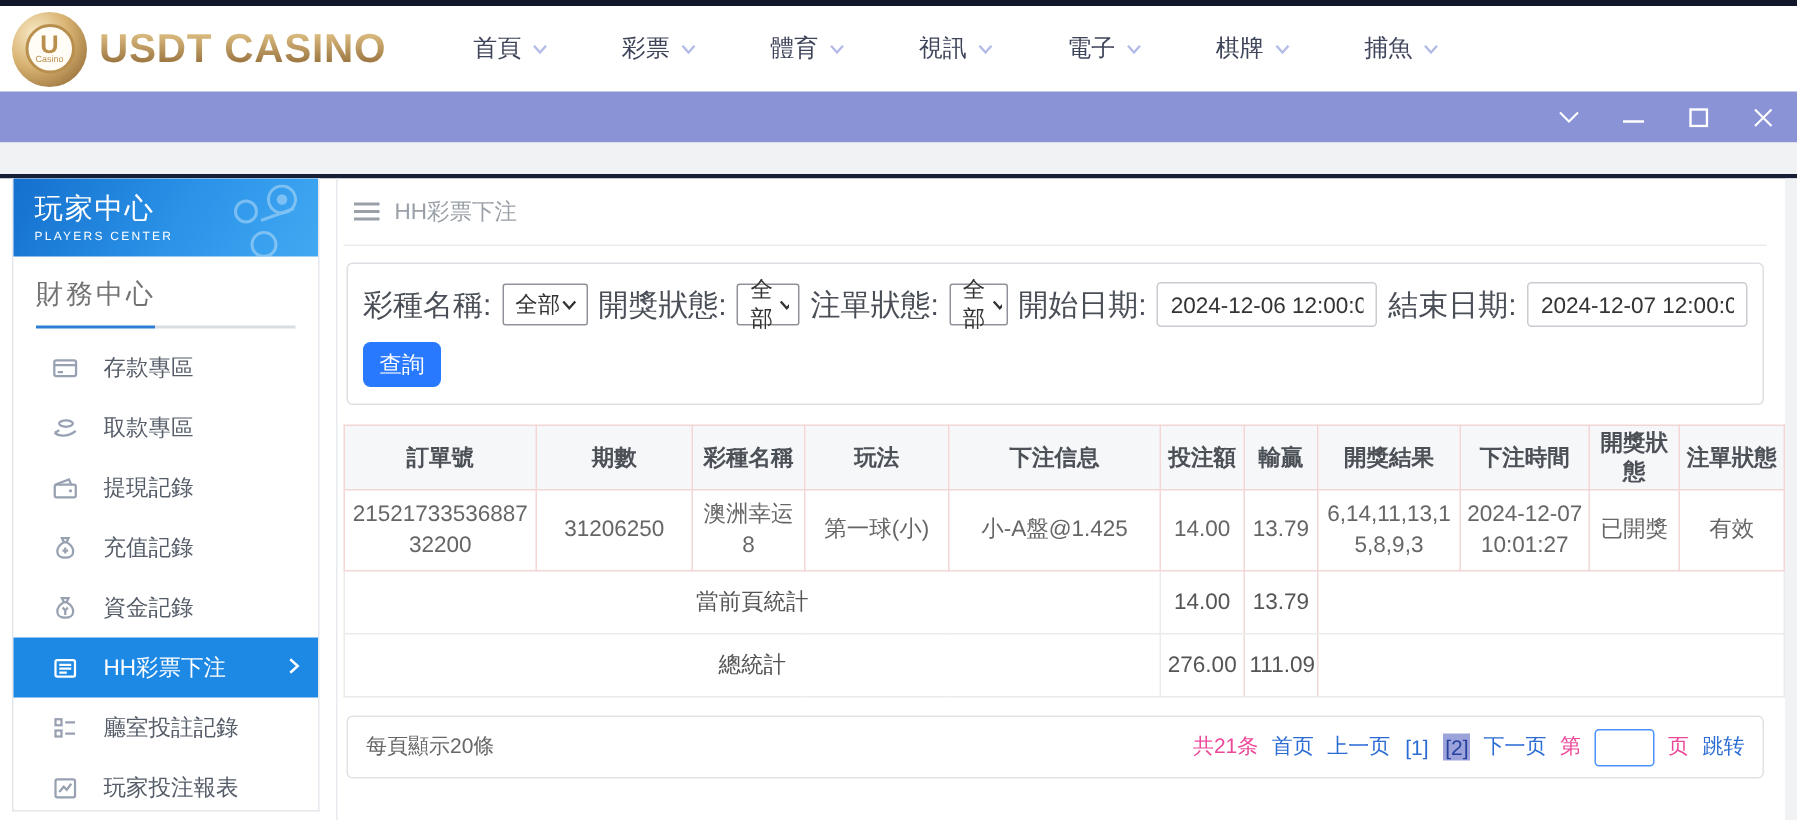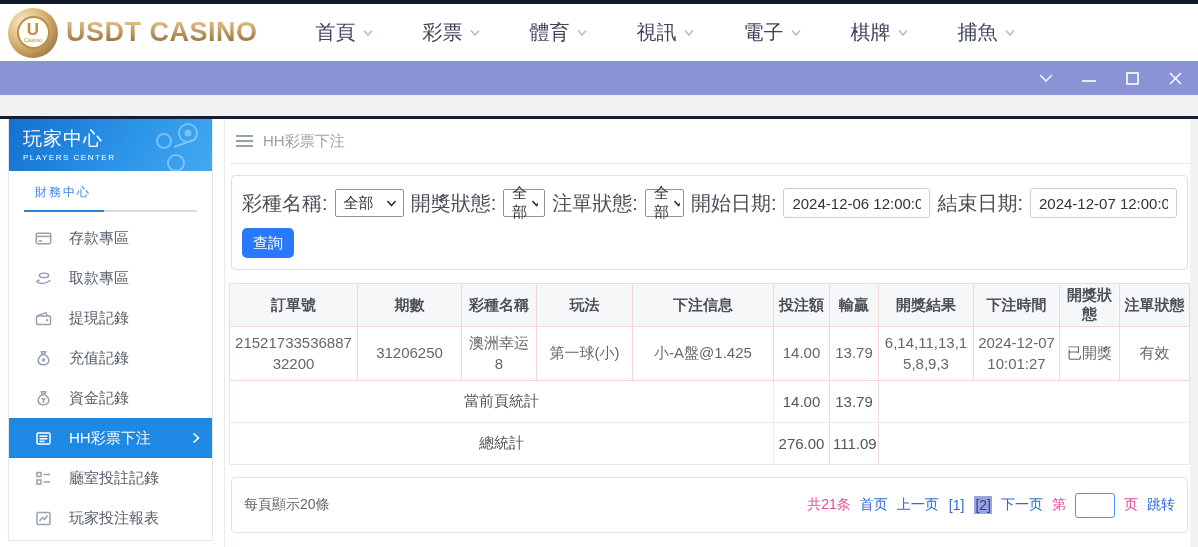--- a/index.html
+++ b/index.html
@@ -15,41 +15,41 @@
     display:flex; align-items:center; justify-content:center; position:relative; }
   .logo-inner { width:33px; height:33px; border-radius:50%; background:#fffdf6;
     display:flex; flex-direction:column; align-items:center; justify-content:center;
     border:2px solid #b98f4e; }
   .logo-u { font-size:17px; font-weight:bold; color:#b98f4e; line-height:15px; }
   .logo-sub { font-size:6px; color:#b98f4e; line-height:6px; }
   .brand-text { font-size:27px; font-weight:bold; letter-spacing:.5px;
     background:linear-gradient(180deg,#d9b97e 20%,#96703c 85%);
     -webkit-background-clip:text; background-clip:text; color:transparent; }
   .nav-menu { display:flex; gap:49px; margin-left:58px; }
-  .nav-item { display:flex; align-items:center; gap:6px; font-size:20px; color:#3e4459; cursor:pointer; }
+  .nav-item { display:flex; align-items:center; gap:6px; font-size:16px; color:#3e4459; cursor:pointer; }
 
   .purple-bar { height:34px; background:#8a93d5; display:flex; align-items:center;
     justify-content:flex-end; gap:21px; padding-right:12px; }
   .win-btn { width:22px; height:22px; display:flex; align-items:center; justify-content:center; cursor:pointer; }
 
   .gray-gap { height:21px; background:#f1f2f4; }
   .dark-line { height:3px; background:#161f36; }
 
   
-  .content { height:428px; display:flex; padding:0 0 0 8px; position:relative; background:#fff; }
+  .content { height:428px; display:flex; padding:0 12px 0 8px; position:relative; background:#fff; }
 
   
   .sidebar { width:205px; height:422px; border:1px solid #e4e7eb; border-top:none; background:#fff; flex-shrink:0; }
   .side-banner { height:52px; background:linear-gradient(120deg,#1470cd 0%,#2b93e8 55%,#41a9f2 100%);
     color:#fff; padding:7px 0 0 14px; position:relative; overflow:hidden; }
   .side-banner h1 { font-size:19px; font-weight:normal; letter-spacing:1px; }
   .side-banner .sub { font-size:8px; letter-spacing:1.5px; margin-top:1px; }
   .banner-deco { position:absolute; right:6px; top:4px; opacity:.35; }
   .side-section { padding:13px 15px 0 15px; }
-  .side-section .t { font-size:12px; color:#3b82f6; letter-spacing:2px;margin-left:11px; }
+  .side-section .t { font-size:18px; color:#737373; letter-spacing:2px; }
   .section-underline { margin-top:9px; height:2px;
     background:linear-gradient(to right,#2a7fd4 0 46%,#d9dde2 46% 100%); }
   .menu { margin-top:6px; }
   .menu-item { height:40px; display:flex; align-items:center; gap:17px; padding-left:26px;
     font-size:15px; color:#555d69; cursor:pointer; position:relative; }
   .menu-item .ic { color:#97a1b1; display:flex; }
   .menu-item.active { background:#1e88e5; color:#fff; }
   .menu-item.active .ic { color:#fff; }
   .menu-item .chev-right { position:absolute; right:12px; color:#fff; }
 
@@ -80,21 +80,21 @@
   table.bets { width:calc(100% - 4px); margin:13px 2px 0 0; border-collapse:collapse; table-layout:fixed; }
   table.bets td { text-align:center; font-size:15px; padding:2px 3px; overflow:hidden; }
   tr.hrow td { background:#f6f7f9; font-weight:bold; color:#4c5158; height:39px;
     border:1px solid #f3d6d6; }
   tr.drow td { color:#666; height:54px; border:1px solid #f3d6d6; word-break:break-all; line-height:1.35; }
   tr.srow td { color:#555; height:42px; border:1px solid #ebebeb; }
   tr.srow td.pink-l { border-left-color:#f0dada; }
   tr.srow td.pink-r { border-right-color:#f0dada; }
 
   
-  .pager { margin:12px 2px 0 2px; border:1px solid #dfe2e6; border-radius:4px; height:56px;
+  .pager { margin:12px 2px 0 2px; border:1px solid #dfe2e6; border-radius:4px; height:42px;
     display:flex; align-items:center; justify-content:space-between; padding:0 12px; }
   .pager-left { font-size:14px; color:#666; }
   .pager-right { display:flex; align-items:center; gap:9px; font-size:14px; }
   .pg-text { color:#ec4899; }
   .pg-link { color:#2b6cd4; text-decoration:none; cursor:pointer; }
   .pg-page { color:#2b6cd4; cursor:pointer; padding:1px 1px; }
   .pg-page.current { background:#9ba3da; color:#24429e; }
   .jump-input { width:40px; height:25px; border:1px solid #4a90ff; border-radius:3px;
     font-size:14px; text-align:center; font-family:inherit; }
 

